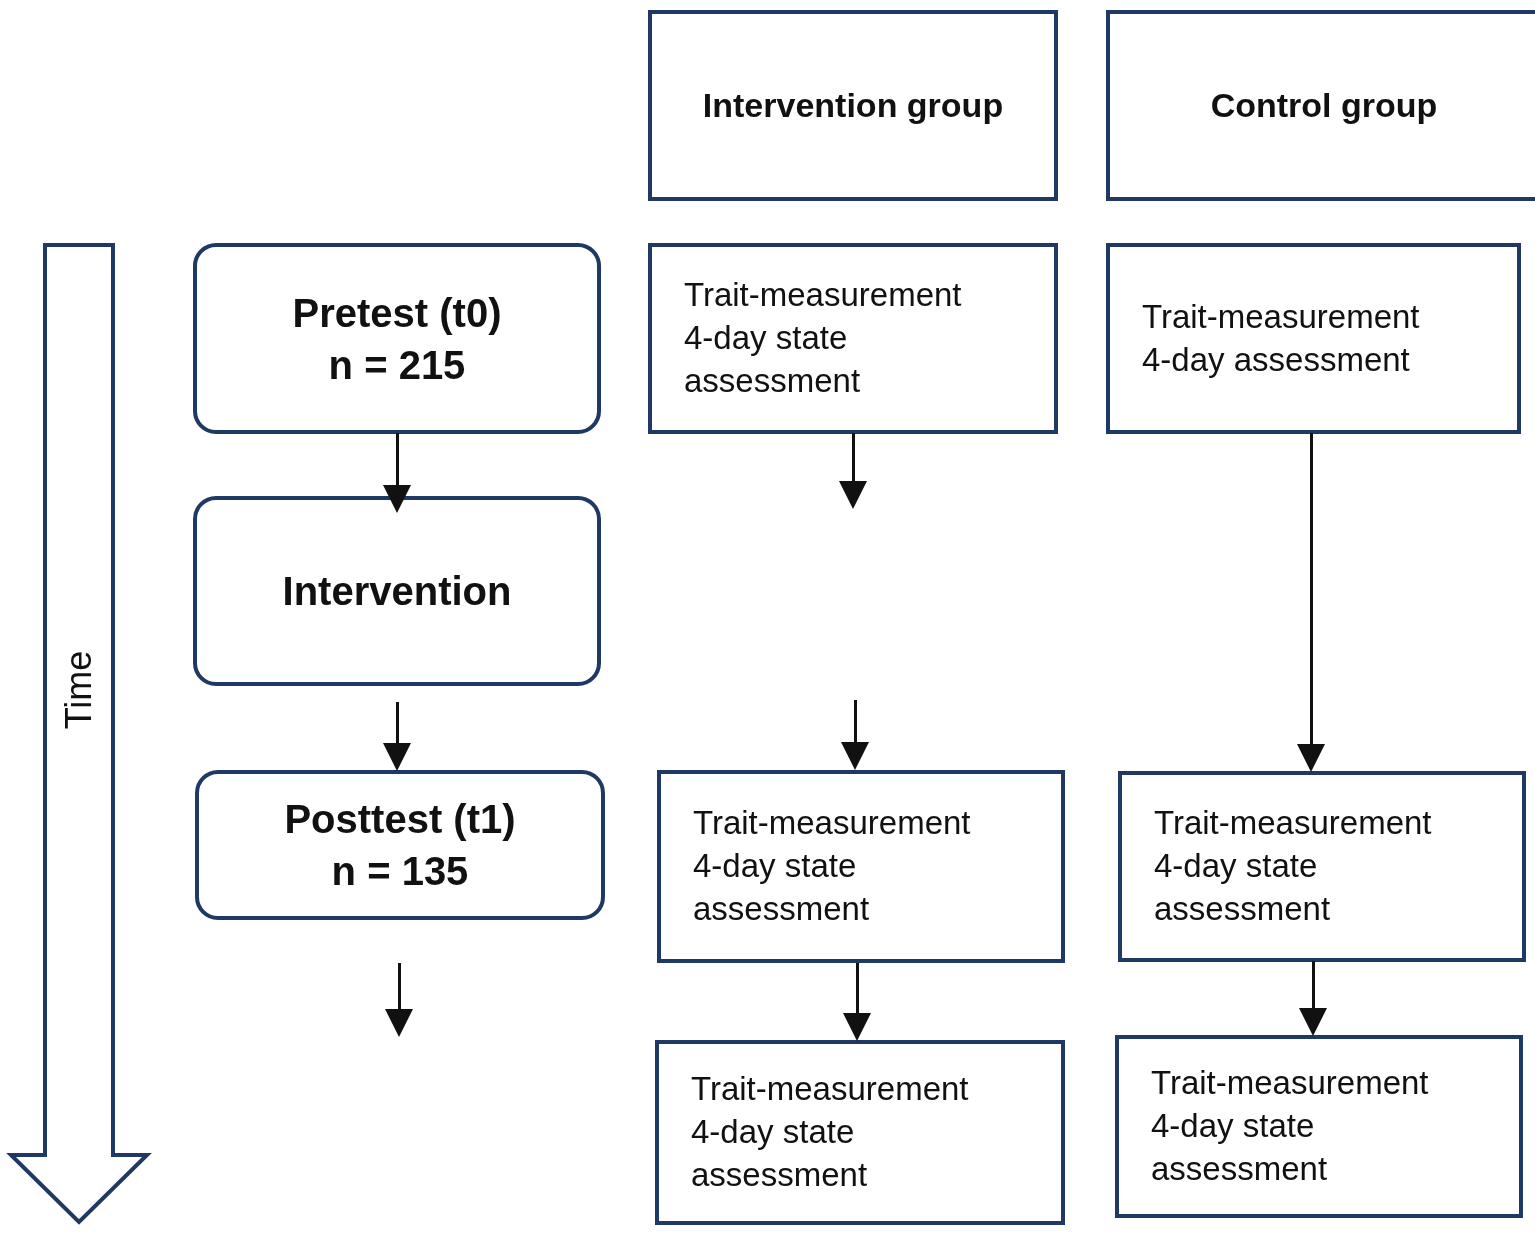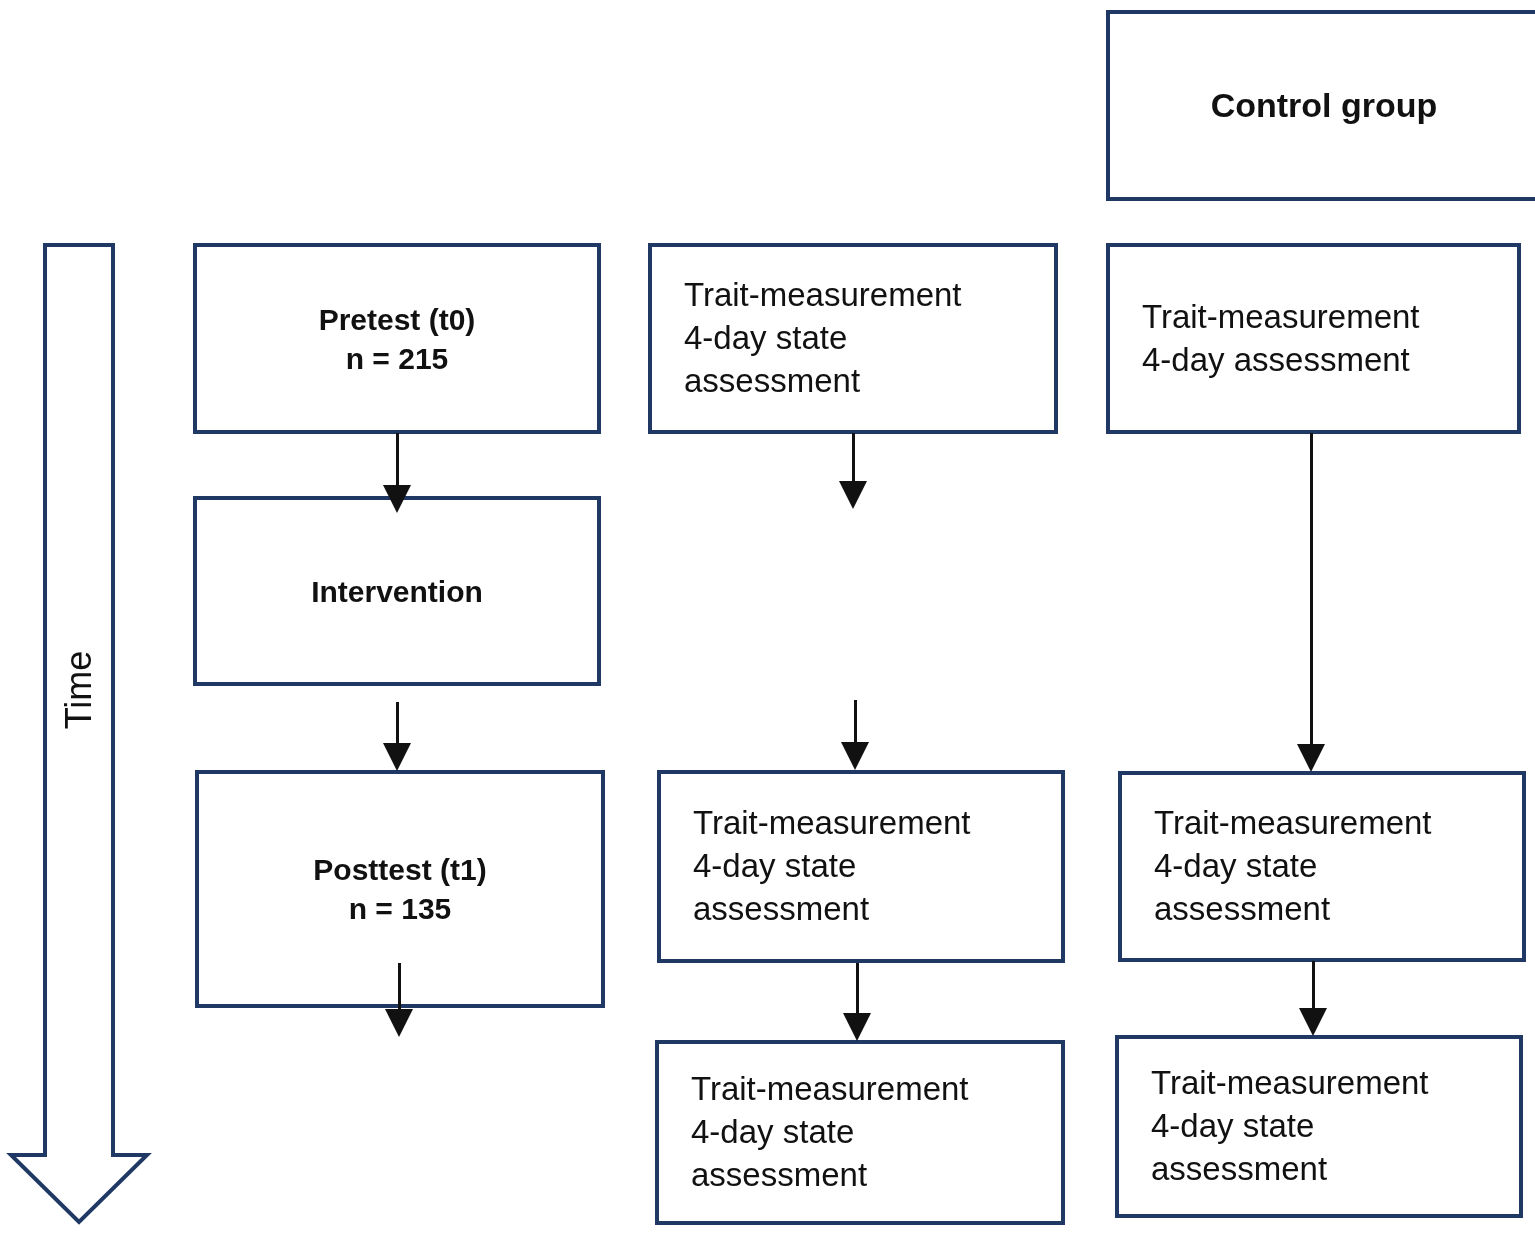--- a/index.html
+++ b/index.html
@@ -25,22 +25,23 @@
     justify-content: center;
     text-align: center;
     font-weight: bold;
     font-size: 34px;
     line-height: 1.3;
   }
   .phasebox {
     justify-content: center;
     text-align: center;
     font-weight: bold;
-    font-size: 30px;
+    font-size: 40px;
     line-height: 1.3;
+    border-radius: 23px;
   }
   .cellbox {
     justify-content: flex-start;
     text-align: left;
     font-weight: 400;
     font-size: 33px;
     line-height: 1.3;
     padding-left: 32px;
     padding-right: 10px;
   }
@@ -88,20 +89,23 @@
 </head>
 <body>
 
 <div class="canvas">
 
   <svg class="time-arrow-svg" width="160" height="1236" viewBox="0 0 160 1236">
     <polygon points="45,245 113,245 113,1155 147,1155 79,1222 11,1155 45,1155"></polygon>
   </svg>
   <div class="time-label">Time</div>
 
+  <div class="box headerbox" style="left:648px;top:10px;width:410px;height:191px">
+    <span class="txt">Intervention group</span>
+  </div>
   <div class="box headerbox" style="left:1106px;top:10px;width:436px;height:191px">
     <span class="txt">Control group</span>
   </div>
 
   <div class="box phasebox" style="left:193px;top:243px;width:408px;height:191px">
     <span class="txt">Pretest (t0)
 n = 215</span>
   </div>
   <div class="box cellbox" style="left:648px;top:243px;width:410px;height:191px">
     <span class="txt">Trait-measurement
@@ -110,21 +114,21 @@
   </div>
   <div class="box cellbox" style="left:1106px;top:243px;width:415px;height:191px">
     <span class="txt">Trait-measurement
 4-day assessment</span>
   </div>
 
   <div class="box phasebox" style="left:193px;top:496px;width:408px;height:190px">
     <span class="txt">Intervention</span>
   </div>
 
-  <div class="box phasebox" style="left:195px;top:770px;width:410px;height:238px">
+  <div class="box phasebox" style="left:195px;top:770px;width:410px;height:150px">
     <span class="txt">Posttest (t1)
 n = 135</span>
   </div>
   <div class="box cellbox" style="left:657px;top:770px;width:408px;height:193px">
     <span class="txt">Trait-measurement
 4-day state
 assessment</span>
   </div>
   <div class="box cellbox" style="left:1118px;top:771px;width:408px;height:191px">
     <span class="txt">Trait-measurement

